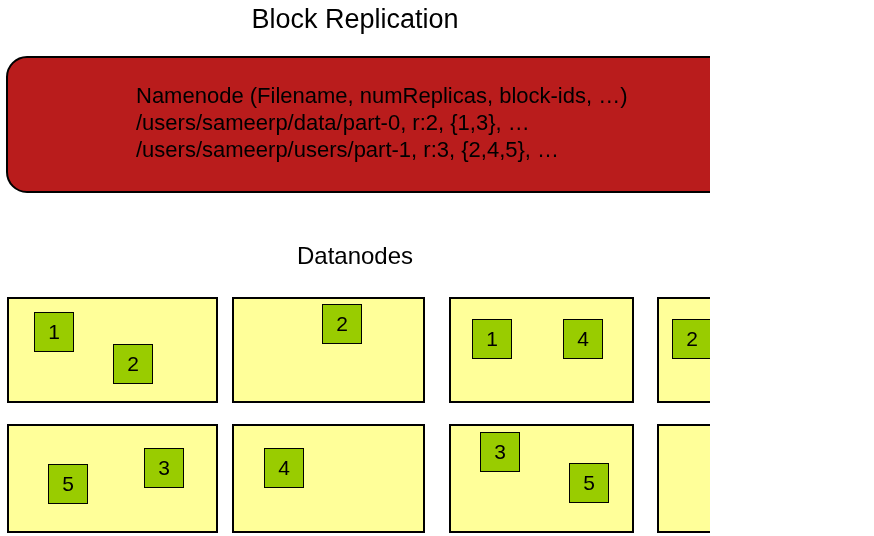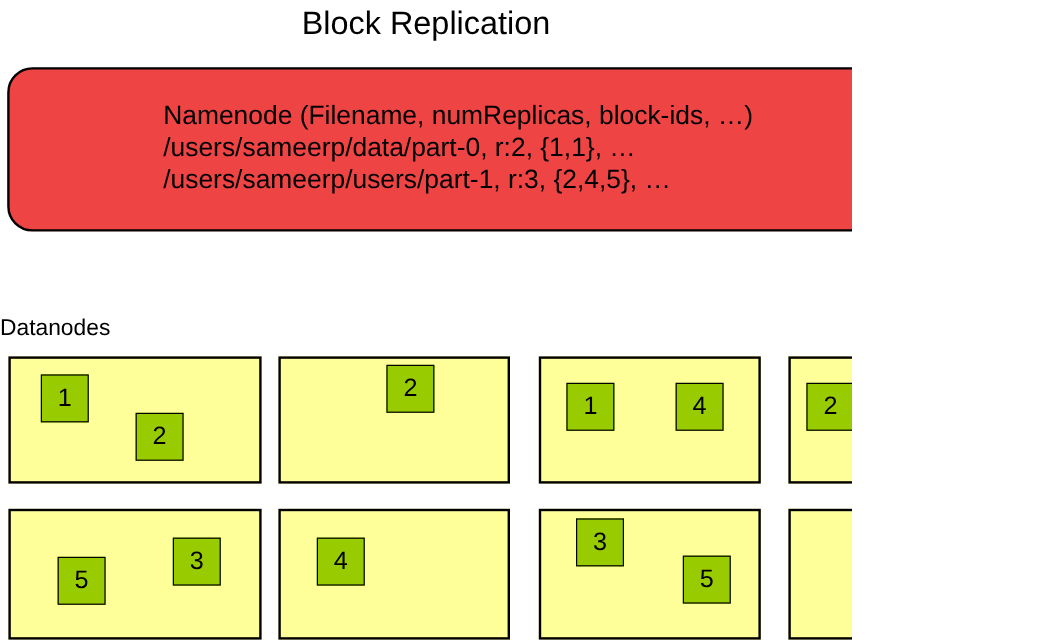--- a/index.html
+++ b/index.html
@@ -32,24 +32,24 @@
   }
   .nn-lines {
     position: absolute;
     left: 128px; top: 24px;
     font-size: 22px;
     line-height: 27px;
     white-space: nowrap;
   }
   .dn-label {
     position: absolute;
-    top: 258px; left: 0;
+    top: 240px; left: 0;
     width: 100%;
-    text-align: left;
-    font-size: 19px;
+    text-align: center;
+    font-size: 24px;
     line-height: 31px;
   }
   .node {
     position: absolute;
     box-sizing: border-box;
     border: 2px solid #000;
   }
   .block {
     position: absolute;
     width: 40px; height: 40px;
@@ -61,24 +61,24 @@
     font-size: 21px;
   }
 </style>
 </head>
 <body>
 
 <div class="stage">
 
   <div class="title">Block Replication</div>
 
-  <div class="namenode" style="background: #ef4444;">
+  <div class="namenode" style="background: #b91c1c;">
     <div class="nn-lines">
       <div>Namenode (Filename, numReplicas, block-ids, …)</div>
-      <div>/users/sameerp/data/part-0, r:2, {1,1}, …</div>
+      <div>/users/sameerp/data/part-0, r:2, {1,3}, …</div>
       <div>/users/sameerp/users/part-1, r:3, {2,4,5}, …</div>
     </div>
   </div>
 
   <div class="dn-label">Datanodes</div>
 
   <div id="datanodes">
       <div class="node" style="left: 7px; top: 297px; width: 211px; height: 106px; background: rgb(255, 255, 153); border-color: rgb(0, 0, 0);">
         <div class="block" style="left: 25px; top: 13px; background: rgb(153, 204, 0); border-color: rgb(0, 0, 0);">1</div>
         <div class="block" style="left: 104px; top: 45px; background: rgb(153, 204, 0); border-color: rgb(0, 0, 0);">2</div>

